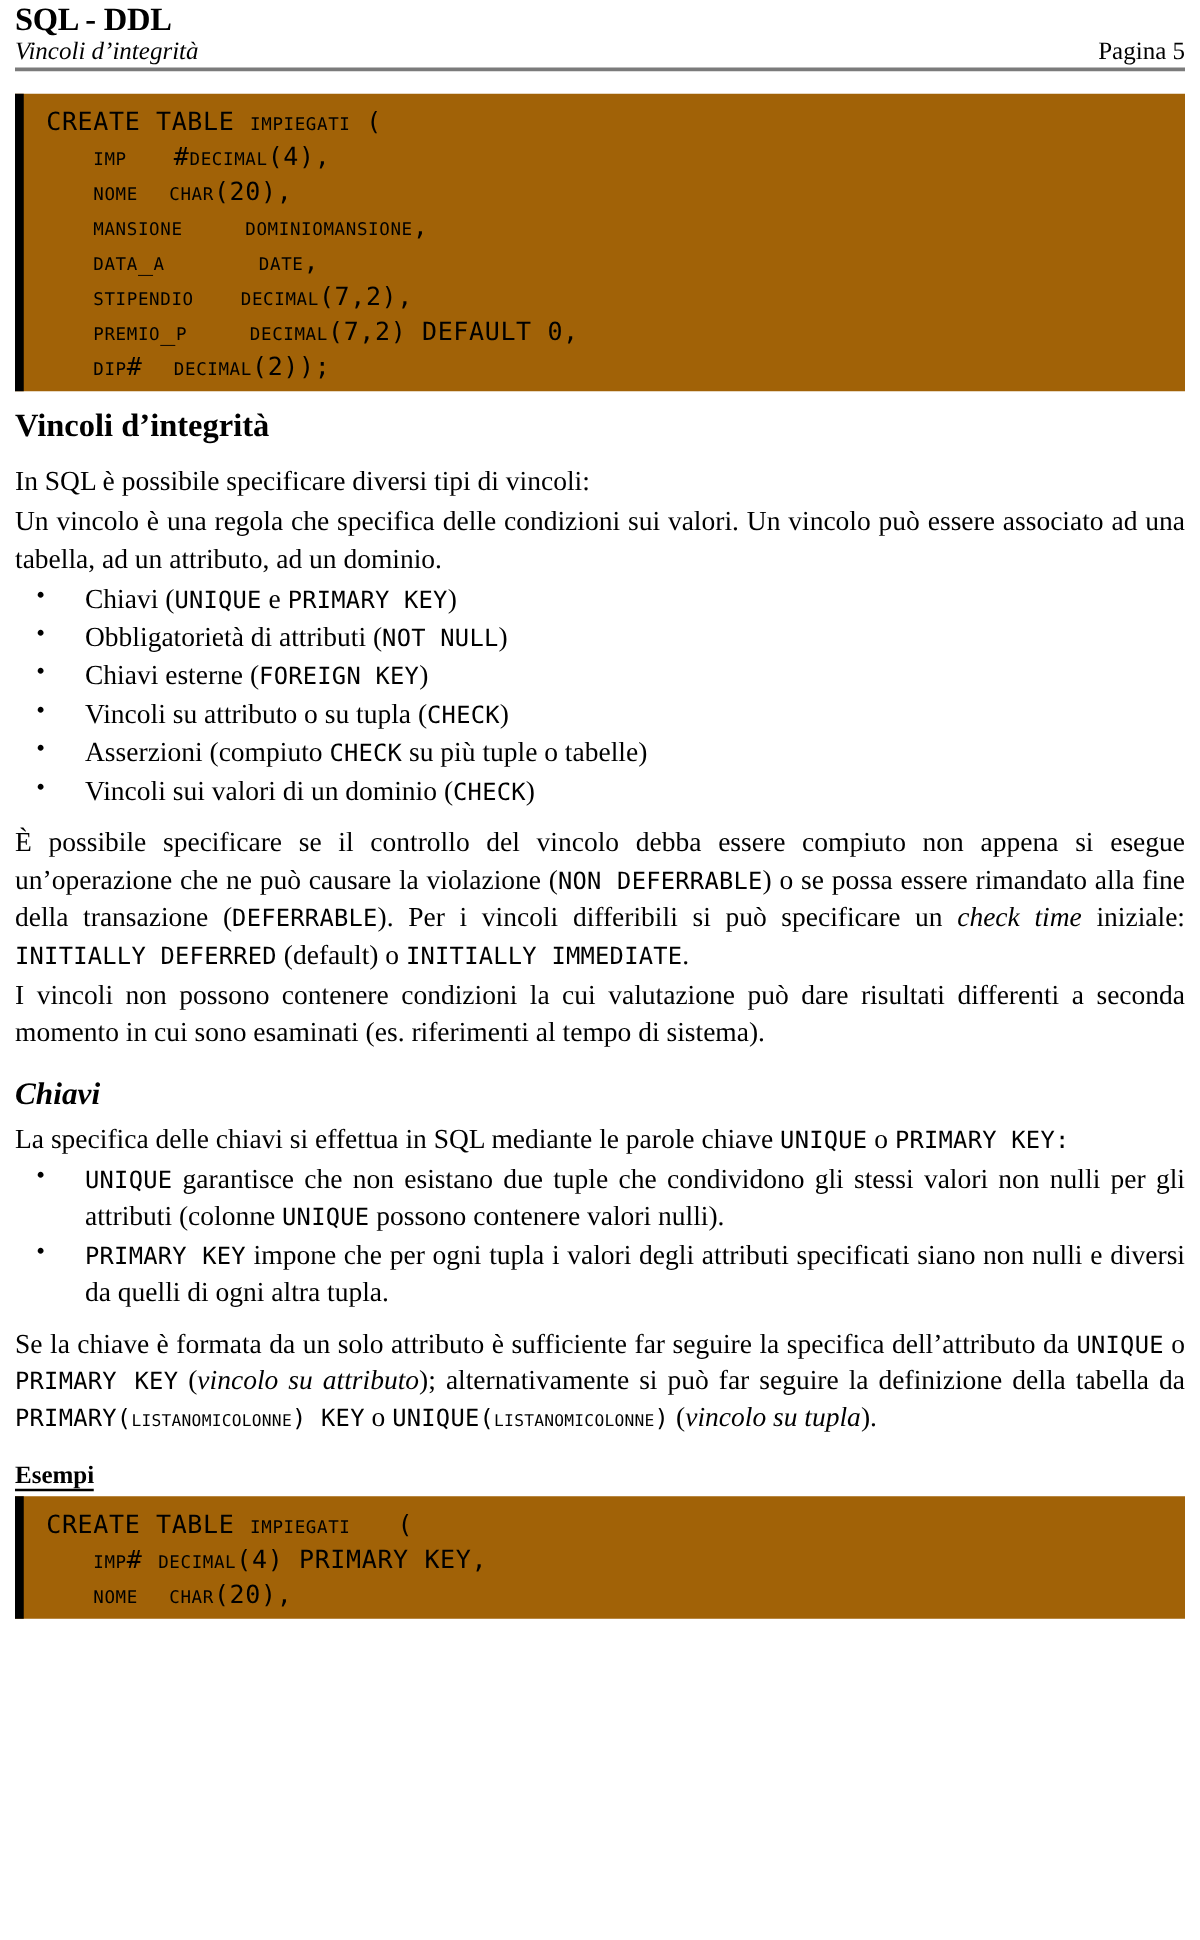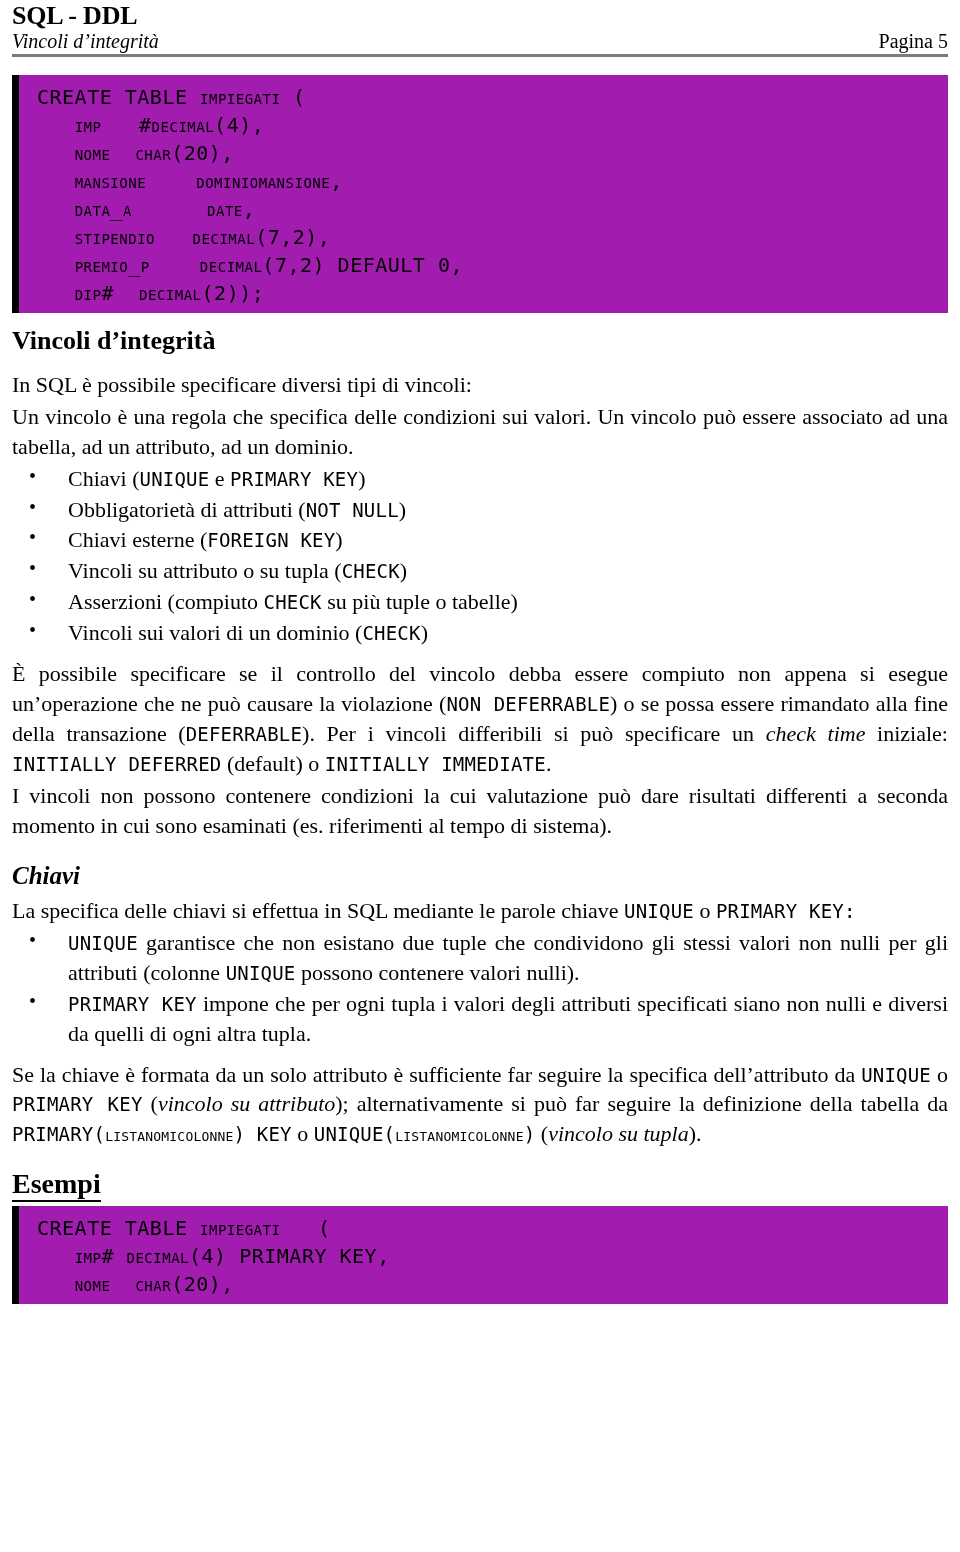--- a/index.html
+++ b/index.html
@@ -51,21 +51,21 @@
   }
   .hdr-rule {
     border: none;
     border-top: 3px solid #7b7b7b;
     margin: 2px 0 0 0;
     height: 0;
   }
 
   
   .codeblock {
-    background: #a21caf;
+    background: #a16207;
     border-left: 7px solid #000000;
     padding: 8px 0 6px 18px;
     margin: 0;
     font-family: "DejaVu Sans Mono", "Liberation Mono", monospace;
     font-size: 20px;
     line-height: 1.40;
     color: #000000;
     white-space: pre;
     letter-spacing: 0.5px;
   }
@@ -83,21 +83,21 @@
     line-height: 1.1;
   }
   h3.sec-ital {
     font-size: 25px;
     font-weight: bold;
     font-style: italic;
     margin: 22px 0 6px 0;
     line-height: 1.1;
   }
   h4.sec-ul {
-    font-size: 28px;
+    font-size: 20px;
     font-weight: bold;
     margin: 18px 0 4px 0;
     line-height: 1.1;
     display: inline-block;
     border-bottom: 2px solid #000;
     padding-bottom: 0px;
   }
 
   
   p.body {

